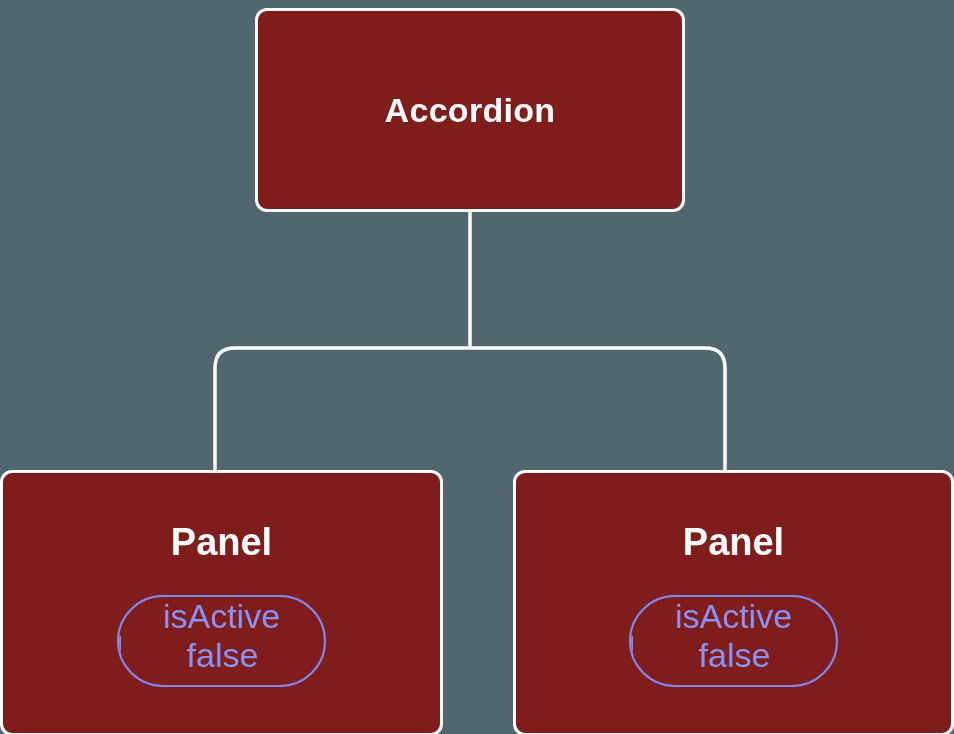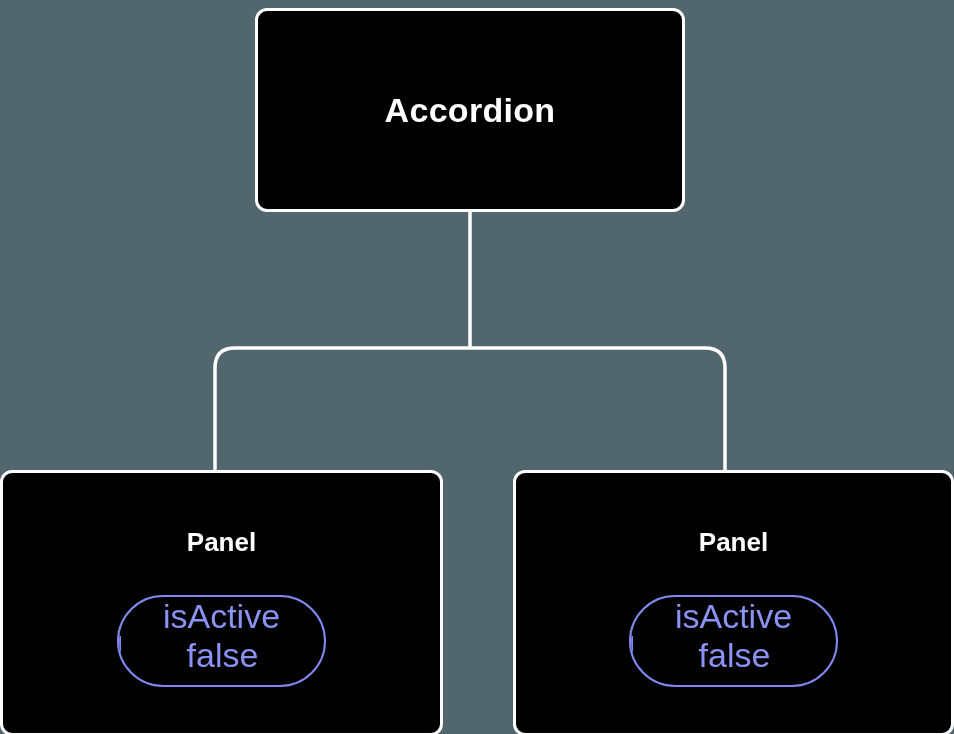--- a/index.html
+++ b/index.html
@@ -17,21 +17,21 @@
   .connectors {
     position: absolute;
     inset: 0;
     width: 954px;
     height: 734px;
     pointer-events: none;
   }
   .node {
     position: absolute;
     box-sizing: border-box;
-    background: #000000;
+    background: #7f1d1d;
     border: 3px solid #FFFFFF;
     border-radius: 12px;
     color: #FFFFFF;
   }
   .node-root {
     left: 255px;
     top: 8px;
     width: 430px;
     height: 204px;
     display: flex;
@@ -49,21 +49,21 @@
     width: 443px;
     height: 266px;
     display: flex;
     flex-direction: column;
     align-items: center;
     padding-top: 44px;
   }
   .node-panel.left  { left: 0px; }
   .node-panel.right { left: 513px; width: 441px; }
   .panel-title {
-    font-size: 26px;
+    font-size: 38px;
     font-weight: 600;
     line-height: 50px;
   }
   .state-pill {
     margin-top: 28px;
     box-sizing: border-box;
     display: flex;
     align-items: stretch;
     height: 92px;
     border: 2px solid #8189EE;

